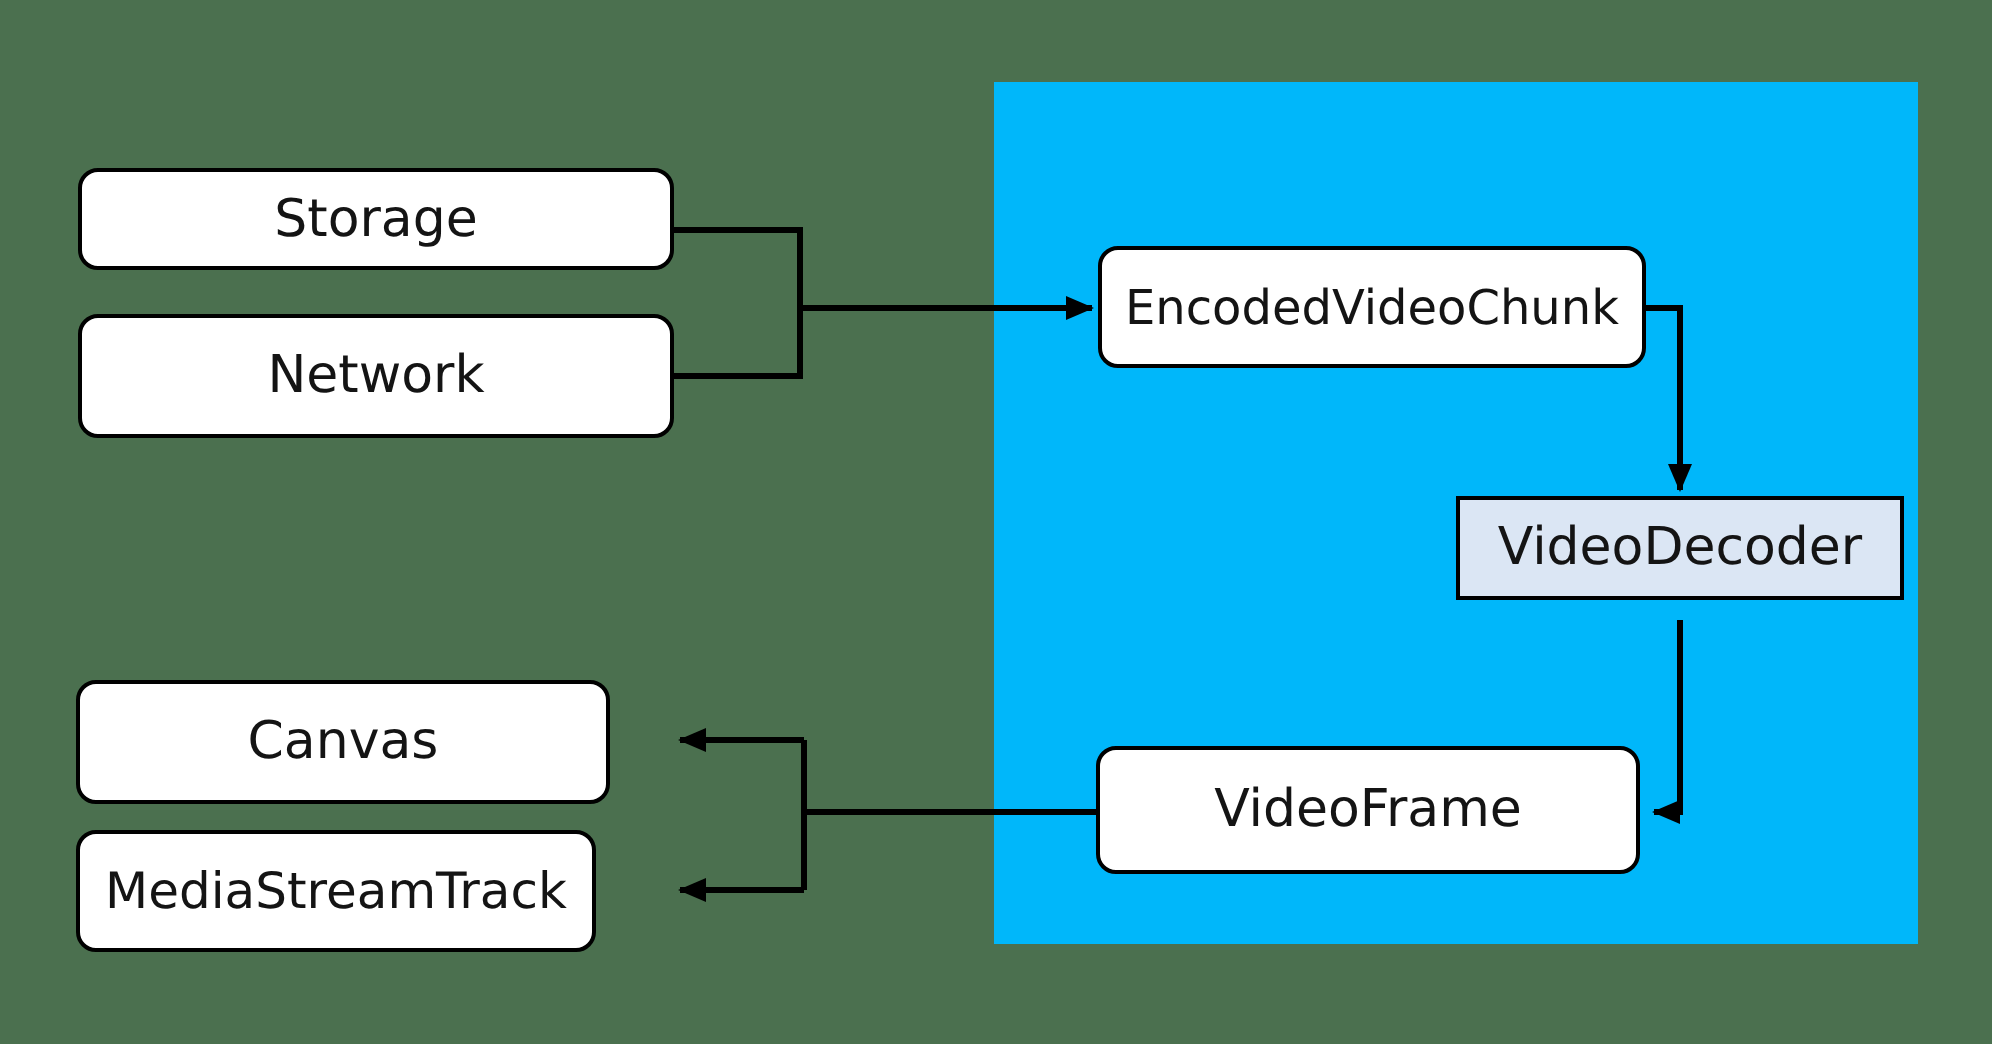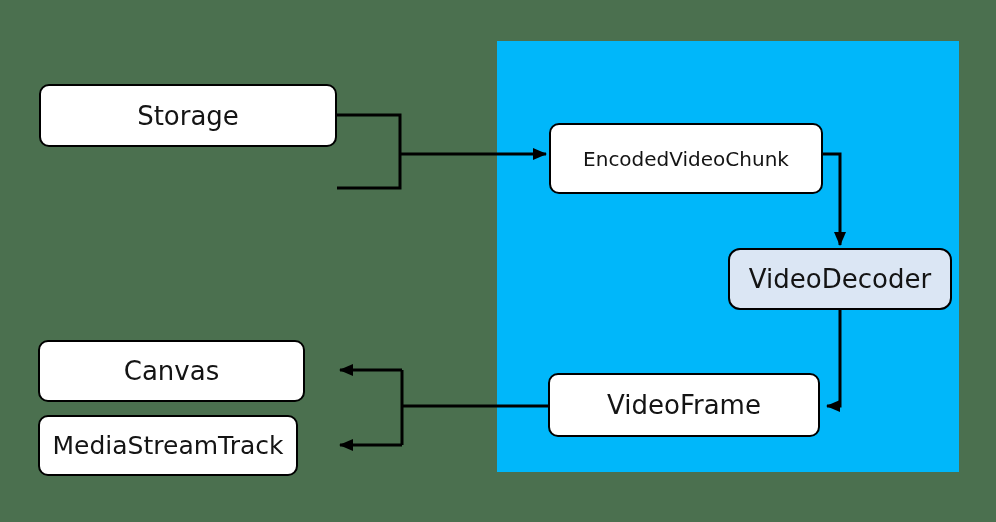--- a/index.html
+++ b/index.html
@@ -29,31 +29,31 @@
   .node{
     position:absolute;
     background:var(--node-fill);
     border:2px solid var(--node-border);
     border-radius:10px;
     display:flex;align-items:center;justify-content:center;
     color:var(--text);
     box-sizing:border-box;
     white-space:nowrap;
   }
-  .node-storage{left:39px;top:84px;width:298px;height:63px;font-size:26px;text-align:right;}
+  .node-storage{left:39px;top:84px;width:298px;height:51px;font-size:26px;text-align:right;}
   .node-network{left:39px;top:157px;width:298px;height:62px;font-size:26px;}
   .node-canvas{left:38px;top:340px;width:267px;height:62px;font-size:26px;}
   .node-mst{left:38px;top:415px;width:260px;height:61px;font-size:25px;}
-  .node-evc{left:549px;top:123px;width:274px;height:71px;font-size:20px;}
+  .node-evc{left:549px;top:123px;width:274px;height:61px;font-size:24px;}
   .node-vframe{left:548px;top:373px;width:272px;height:64px;font-size:26px;}
   .node-vdec{
-    left:728px;top:248px;width:224px;height:62px;font-size:26px;
+    left:728px;top:248px;width:224px;height:52px;font-size:26px;
     background:var(--decoder-fill);
     border:2px solid var(--node-border);
-    border-radius:12px;
+    border-radius:0;
   }
 </style>
 </head>
 <body>
 
 <div class="stage">
 
   <div class="region"></div>
 
   <svg class="connectors" viewBox="0 0 996 522" xmlns="http://www.w3.org/2000/svg">
@@ -77,20 +77,23 @@
 
     <path d="M402,370 L340,370" marker-end="url(#arrow)"></path>
 
     <path d="M402,445 L340,445" marker-end="url(#arrow)"></path>
   </svg>
 
   <div class="node node-storage">
     <span>Storage</span>
   </div>
 
+  <div class="node node-network">
+    <span>Network</span>
+  </div>
 
   <div class="node node-evc">
     <span>EncodedVideoChunk</span>
   </div>
 
   <div class="node node-vdec">
     <span>VideoDecoder</span>
   </div>
 
   <div class="node node-vframe">

